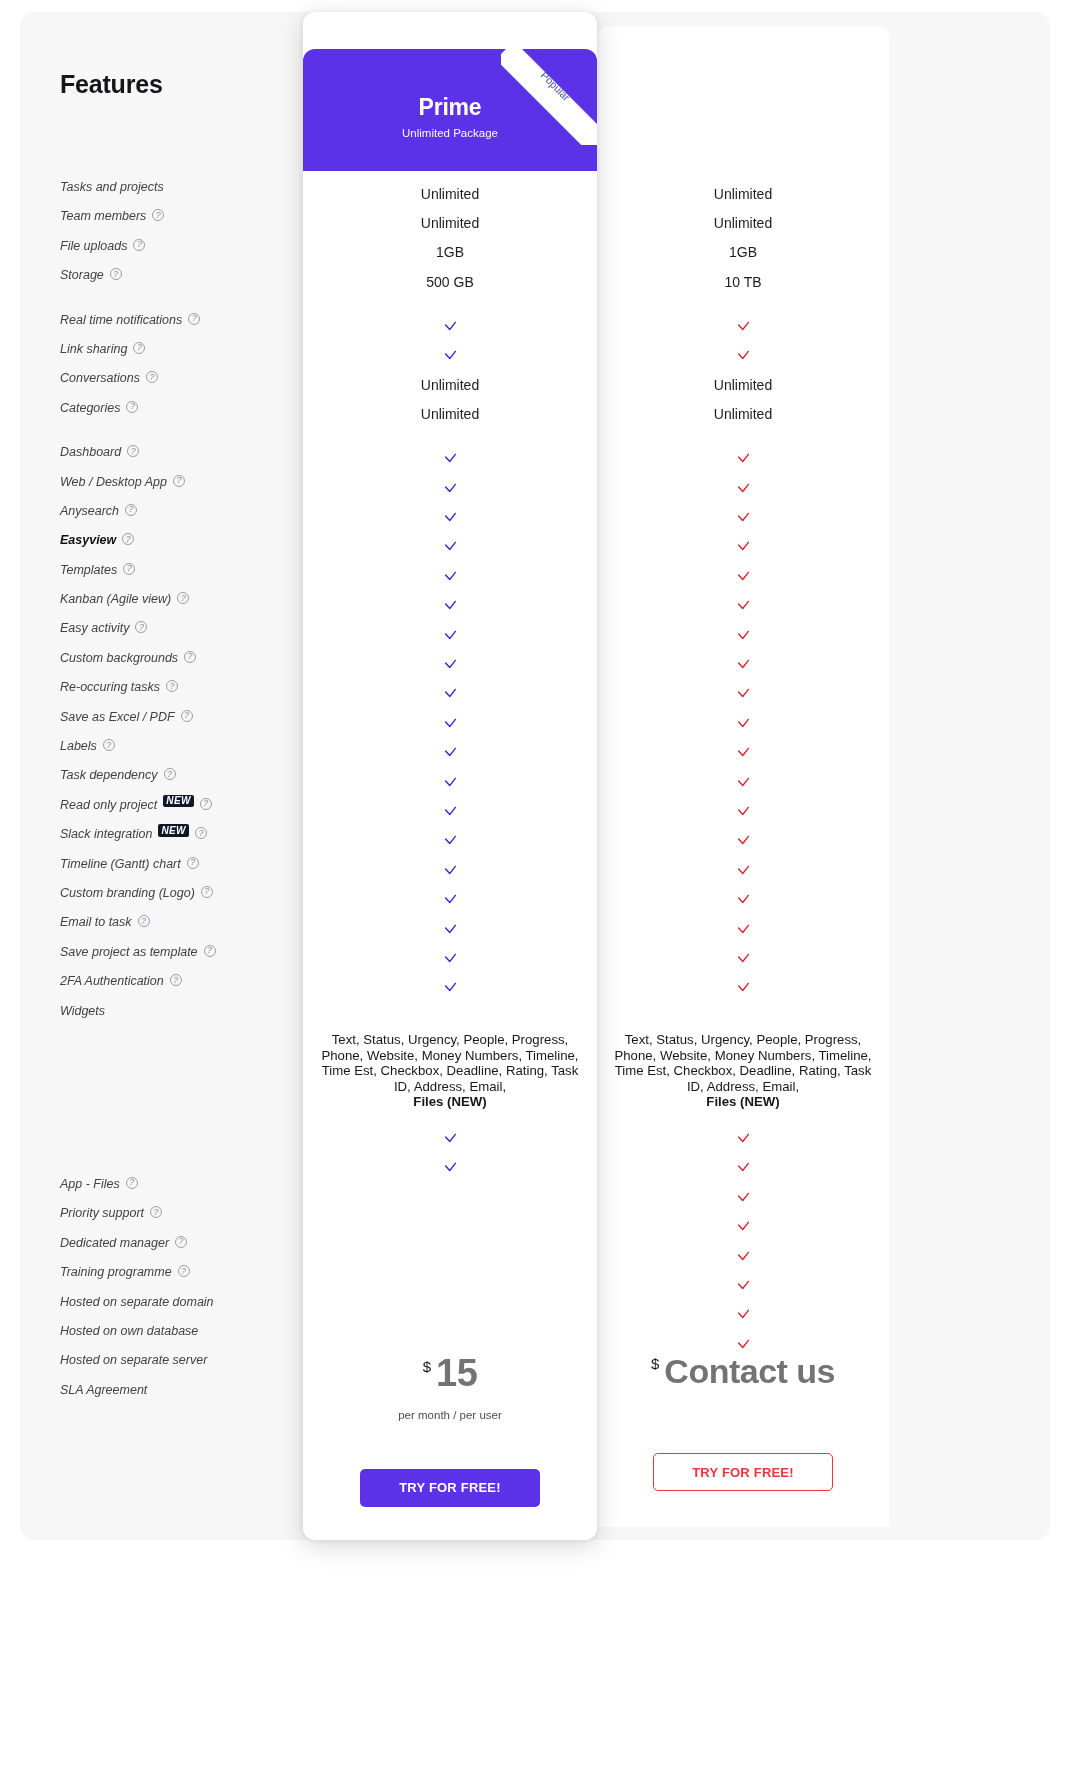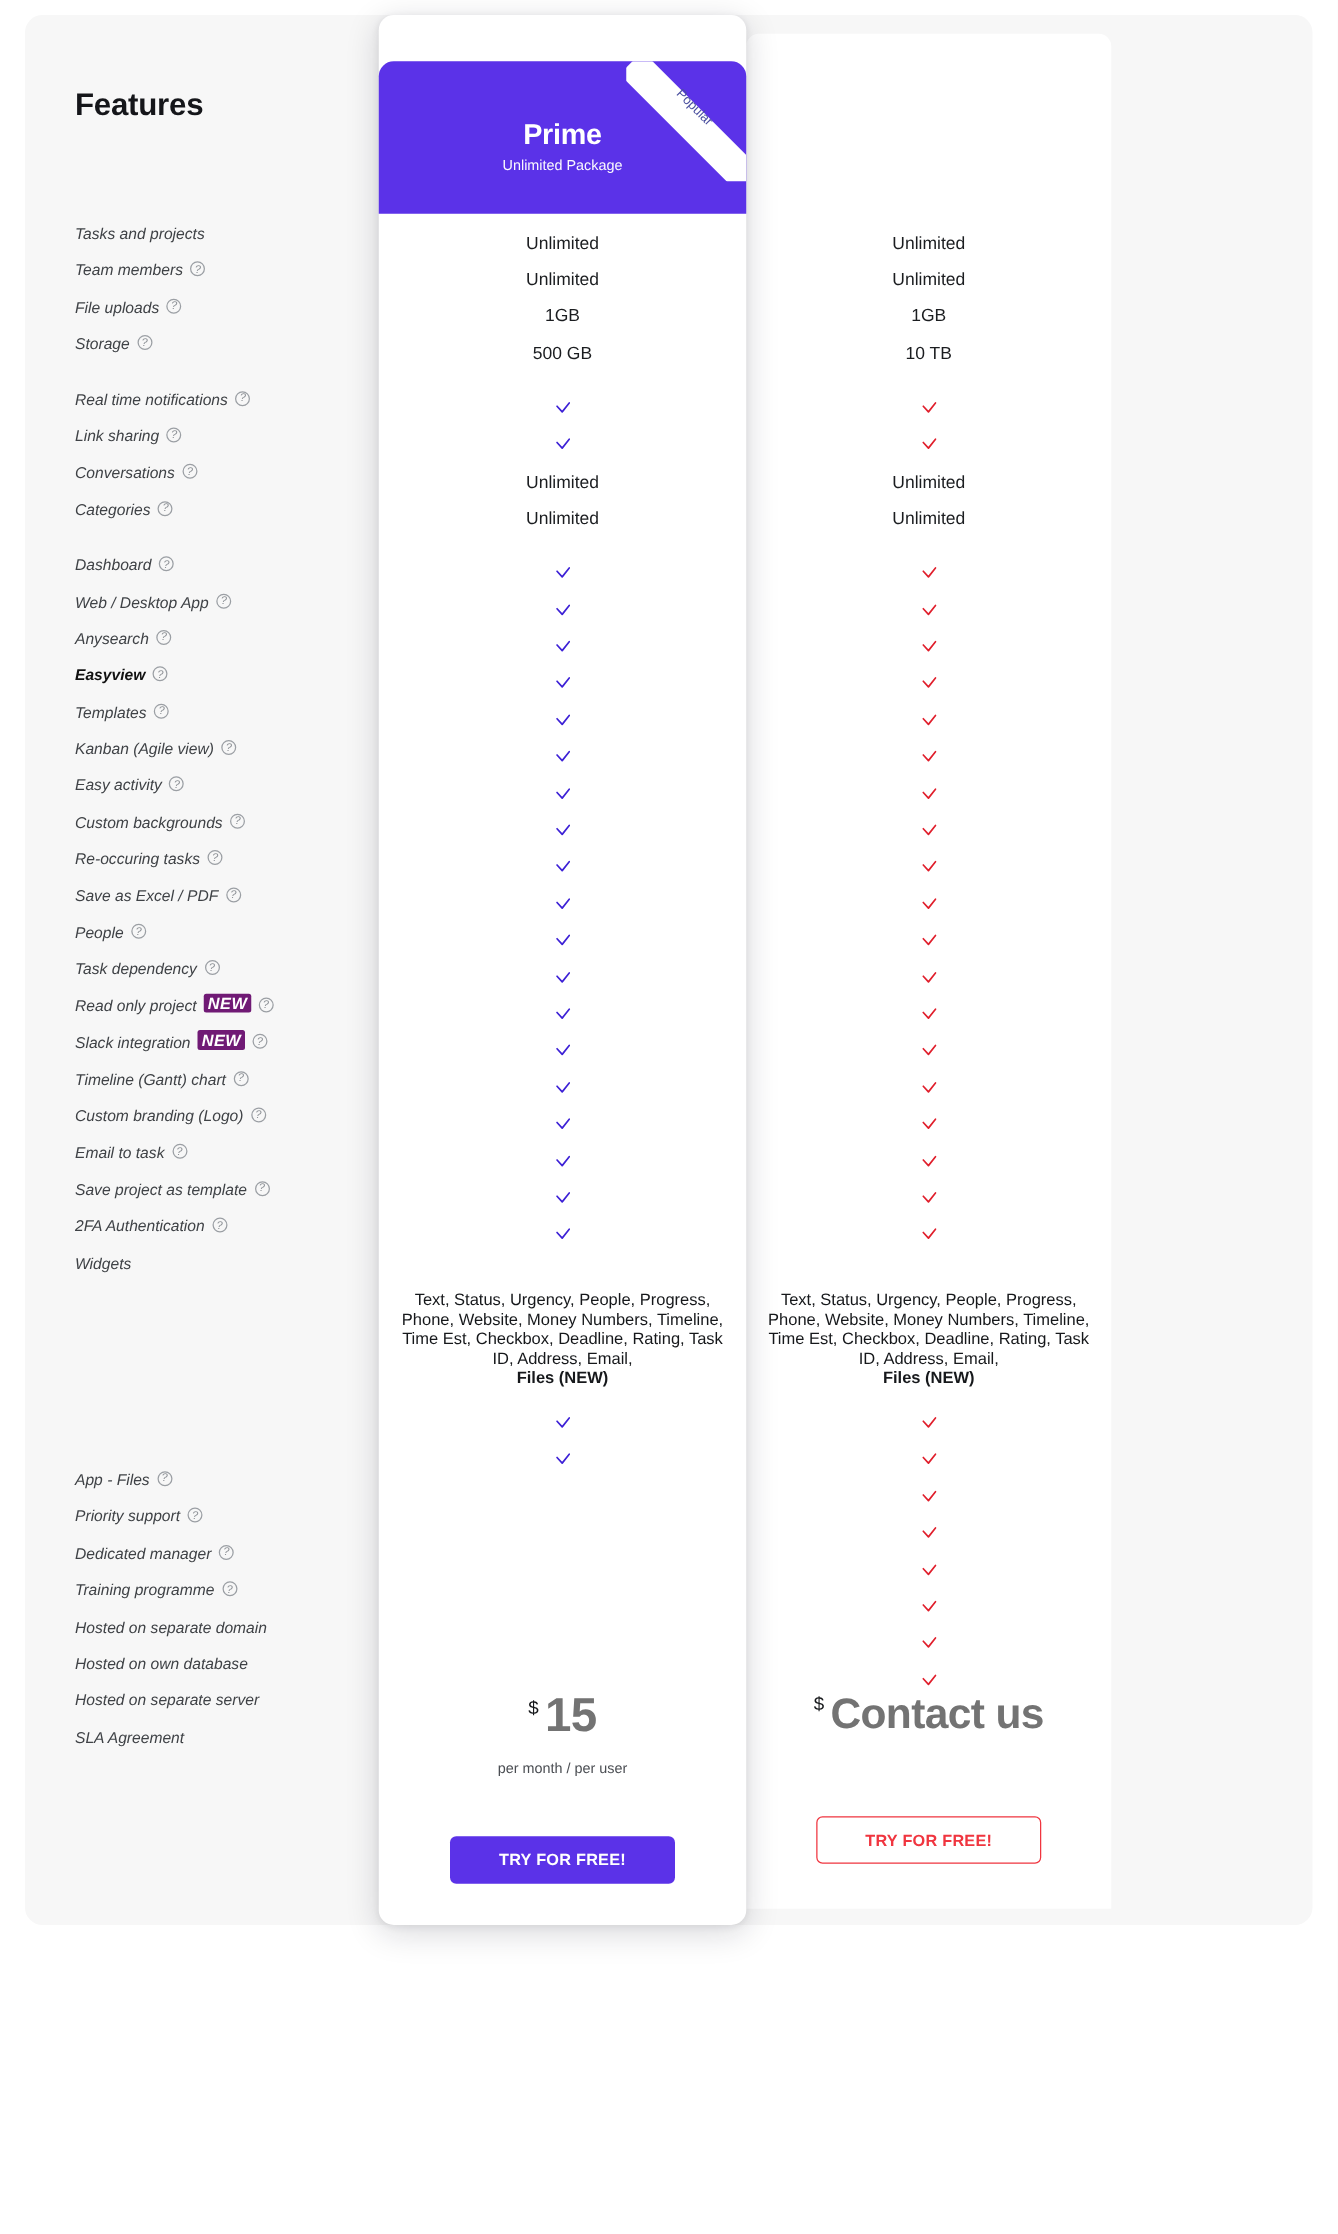--- a/index.html
+++ b/index.html
@@ -32,22 +32,22 @@
   .feat-row.gap-before { margin-top: 15px; }
   .feat-row.gap-big { margin-top: 144px; }
   .q-icon {
     display: inline-flex; width: 12px; height: 12px; flex: 0 0 12px;
     border: 1px solid #9b9fa4; border-radius: 50%;
     align-items: center; justify-content: center;
     font-size: 9px; color: #8d9196; line-height: 1;
     font-family: "Liberation Sans", sans-serif;
   }
   .new-badge {
-    display: inline-block; background: #701a75; color: #fff;
-    font-size: 13px; font-weight: bold; letter-spacing: .4px;
+    display: inline-block; background: #0f172a; color: #fff;
+    font-size: 10px; font-weight: bold; letter-spacing: .4px;
     padding: 1.5px 3px 1px; border-radius: 2px; line-height: 1;
     transform: translateY(-3px);
   }
 
   
   .plan {
     position: absolute; background: #fff;
   }
   .plan-prime {
     left: 303px; top: 12px; width: 294px; height: 1528px;
@@ -204,21 +204,21 @@
         </div>
         <div class="feat-row">
           <span class="feat-label">Re-occuring tasks</span>
           <span class="q-icon">?</span>
         </div>
         <div class="feat-row">
           <span class="feat-label">Save as Excel / PDF</span>
           <span class="q-icon">?</span>
         </div>
         <div class="feat-row">
-          <span class="feat-label">People</span>
+          <span class="feat-label">Labels</span>
           <span class="q-icon">?</span>
         </div>
         <div class="feat-row">
           <span class="feat-label">Task dependency</span>
           <span class="q-icon">?</span>
         </div>
         <div class="feat-row">
           <span class="feat-label">Read only project</span>
           <span class="new-badge">NEW</span>
           <span class="q-icon">?</span>

